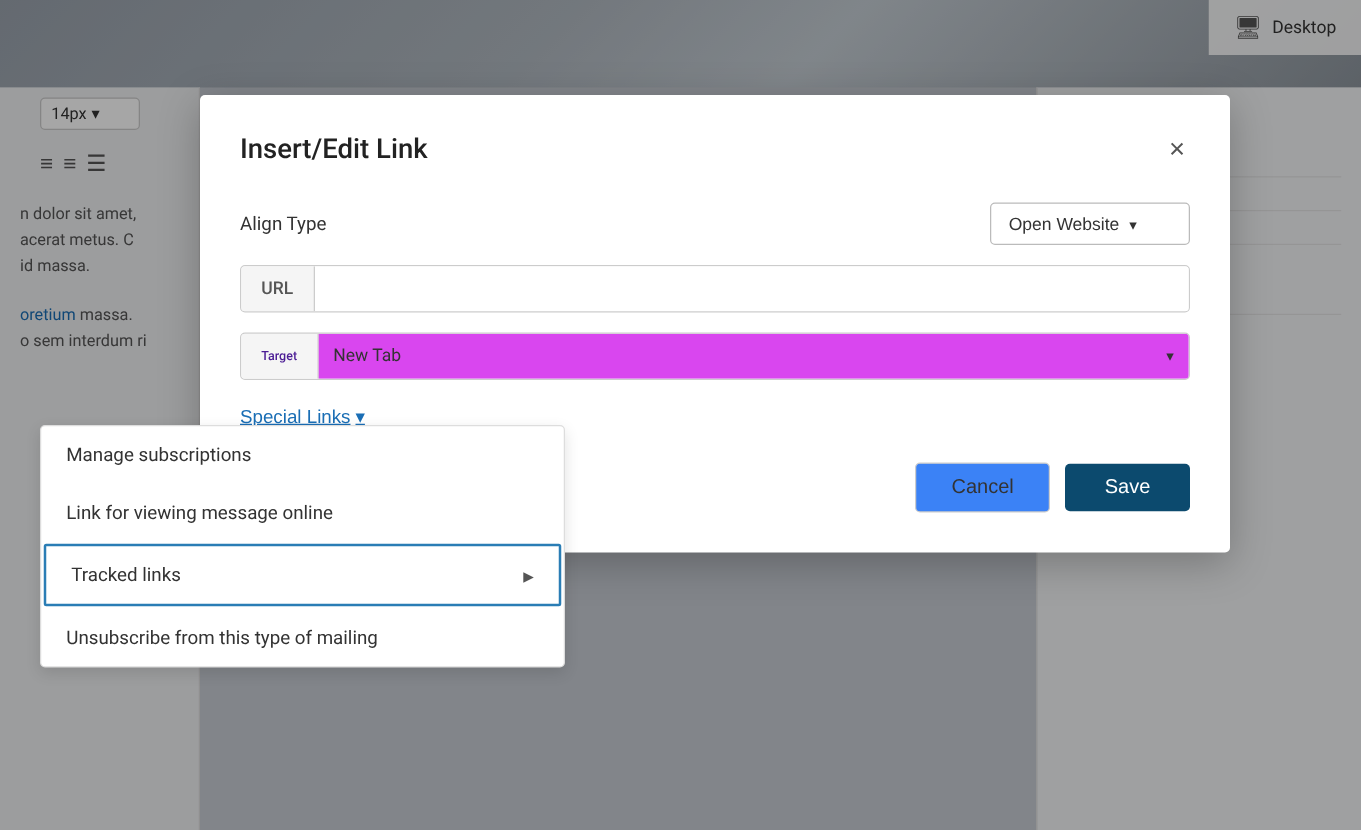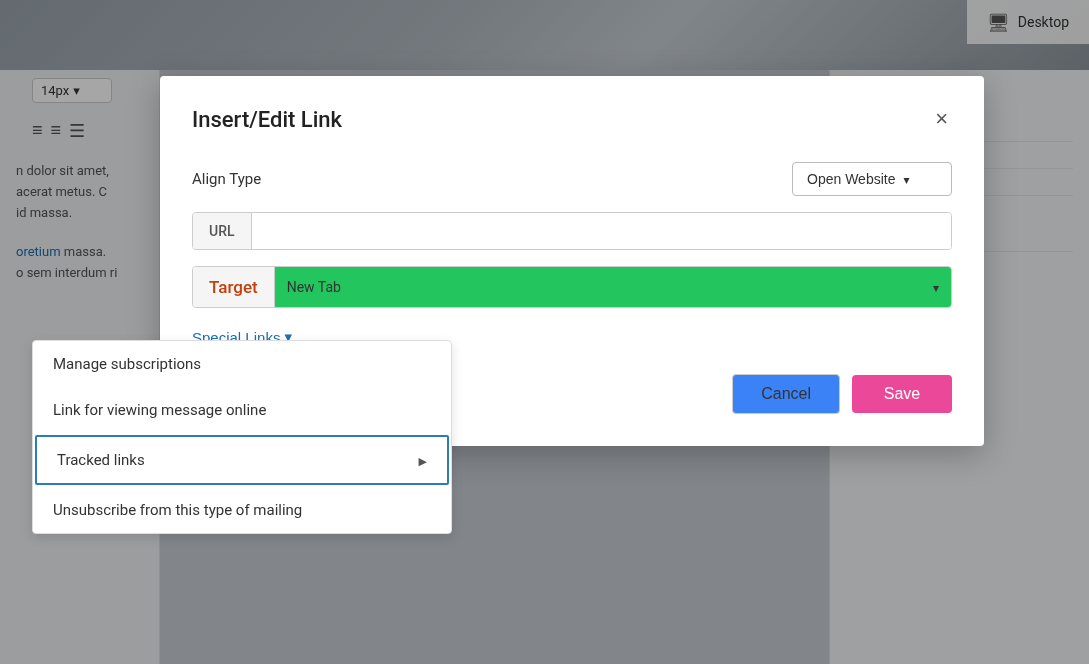--- a/index.html
+++ b/index.html
@@ -228,35 +228,35 @@
       border: 1px solid #ccc;
       border-radius: 4px;
       margin-bottom: 20px;
       overflow: hidden;
     }
 
     .target-label {
       background: #f5f5f5;
       border-right: 1px solid #ccc;
       padding: 10px 16px;
-      font-size: 17px;
-      color: #c2410c;
+      font-size: 10px;
+      color: #4c1d95;
       font-weight: 500;
       display: flex;
       align-items: center;
     }
 
     .target-select {
       flex: 1;
       border: none;
       outline: none;
       padding: 10px 12px;
       font-size: 14px;
       color: #333;
-      background: #22c55e;
+      background: #d946ef;
       display: flex;
       align-items: center;
       justify-content: space-between;
       cursor: pointer;
     }
 
     
     .special-links-btn {
       color: #1a6eb5;
       font-size: 15px;
@@ -319,21 +319,21 @@
       cursor: pointer;
       min-width: 100px;
     }
 
     .btn-save {
       border: none;
       border-radius: 4px;
       padding: 10px 28px;
       font-size: 16px;
       color: #fff;
-      background: #ec4899;
+      background: #0c4a6e;
       cursor: pointer;
       min-width: 100px;
       text-align: center;
     }
 
     .chevron-down::after {
       content: '▾';
       font-size: 12px;
     }
 

